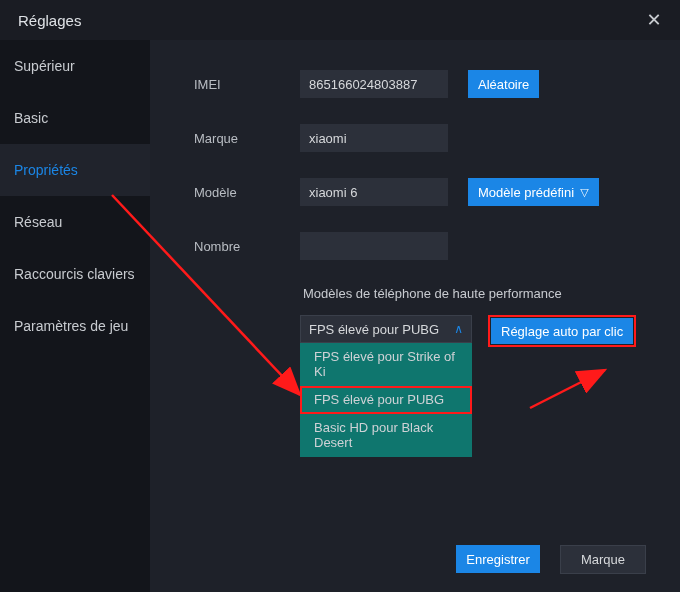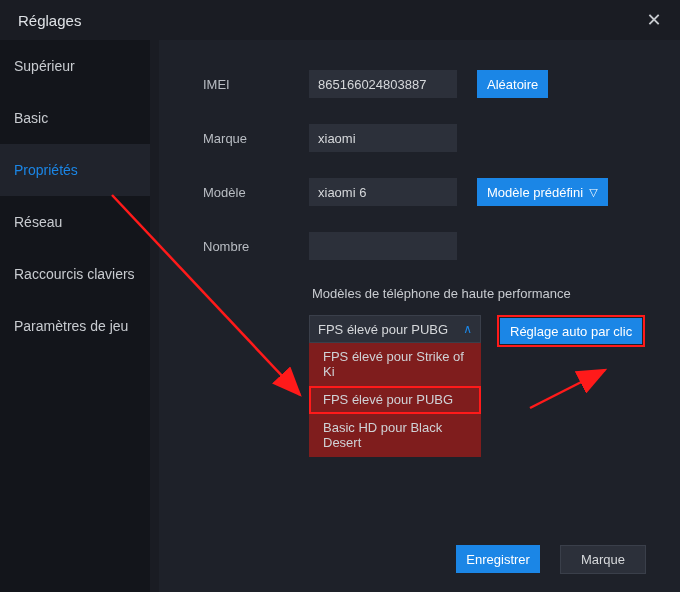--- a/index.html
+++ b/index.html
@@ -16,21 +16,21 @@
       height: 40px;
       display: flex; align-items: center; justify-content: space-between;
       padding: 0 14px 0 18px;
       color: #dfe2e6;
       font-size: 15px;
     }
     .close-x {
       font-size: 18px; color: #c8cbd0; cursor: pointer;
       width: 24px; text-align: center;
     }
-    .content { display: flex; height: 552px; gap: 9px; }
+    .content { display: flex; height: 552px; }
     .sidebar {
       width: 150px;
       background: #13151b;
       display: flex; flex-direction: column;
     }
     .sidebar-item {
       padding: 18px 14px;
       color: #c8cbd0;
       cursor: pointer;
       font-size: 14px;
@@ -70,21 +70,21 @@
     .dropdown-head {
       background: #2c303a; height: 28px;
       display: flex; align-items: center; justify-content: space-between;
       padding: 0 8px; color: #d6d8db; cursor: pointer;
       border: 1px solid #3a3f4a;
     }
     .dropdown-head .chev-up {
       color: #1b86e6; font-size: 12px;
     }
     .dropdown-list {
-      background: #7f1d1d;
+      background: #0f766e;
     }
     .dropdown-item {
       padding: 6px 8px 7px 14px; color: #cfd2d6; cursor: pointer;
     }
     .dropdown-item.highlighted {
       border: 2px solid #ff1a1a; padding: 4px 6px 5px 12px;
     }
     .auto-btn {
       margin-left: 16px;
       border: 2px solid #ff1a1a;

